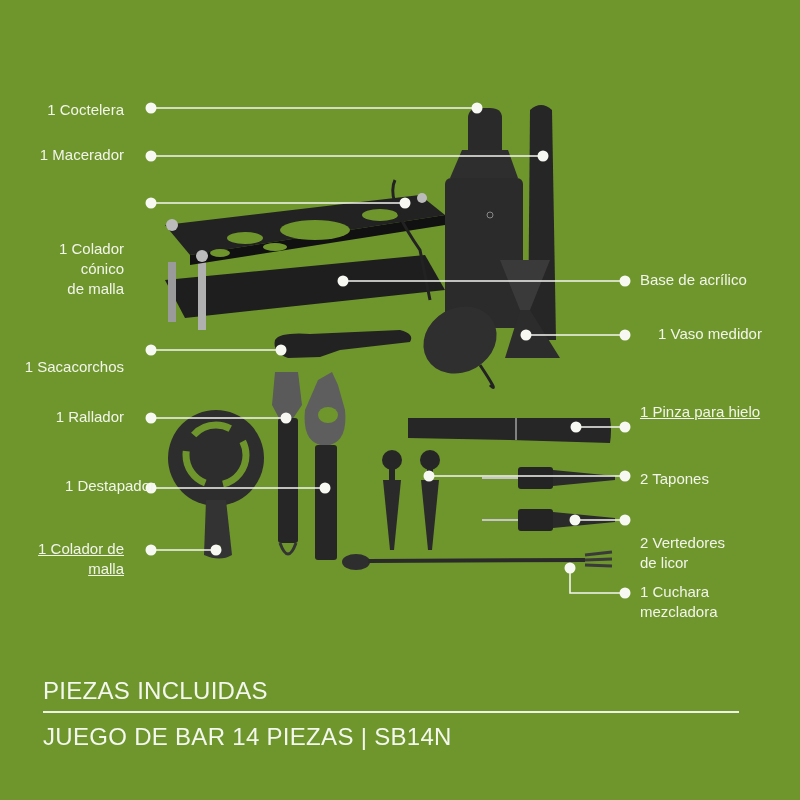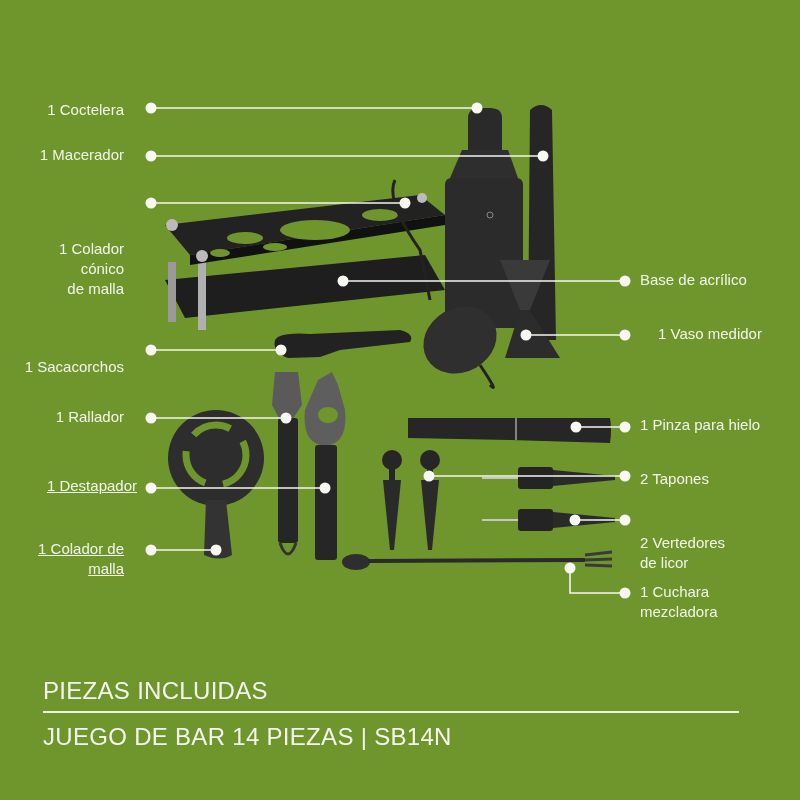--- a/index.html
+++ b/index.html
@@ -161,35 +161,35 @@
   <div>1 Colador</div>
   <div>cónico</div>
   <div>de malla</div>
 </div>
 <div class="label left" style="right:676px; top:339px;margin-top:18px;">
   <div>1 Sacacorchos</div>
 </div>
 <div class="label left" style="right:676px; top:407px;">
   <div>1 Rallador</div>
 </div>
-<div class="label left" style="right:663px; top:476px;text-decoration:underline;">
+<div class="label left" style="right:645px; top:476px;">
   <div>1 Destapador</div>
 </div>
 <div class="label left" style="right:676px; top:539px;text-decoration:underline;">
   <div>1 Colador de</div>
   <div>malla</div>
 </div>
 
 <div class="label right" style="left:640px; top:270px;">
   <div>Base de acrílico</div>
 </div>
 <div class="label right" style="left:658px; top:324px;">
   <div>1 Vaso medidor</div>
 </div>
-<div class="label right" style="left:640px; top:415px;">
+<div class="label right" style="left:640px; top:402px;text-decoration:underline;">
   <div>1 Pinza para hielo</div>
 </div>
 <div class="label right" style="left:640px; top:454px;margin-top:15px;">
   <div>2 Tapones</div>
 </div>
 <div class="label right" style="left:640px; top:509px;margin-top:24px;">
   <div>2 Vertedores</div>
   <div>de licor</div>
 </div>
 <div class="label right" style="left:640px; top:582px;">

